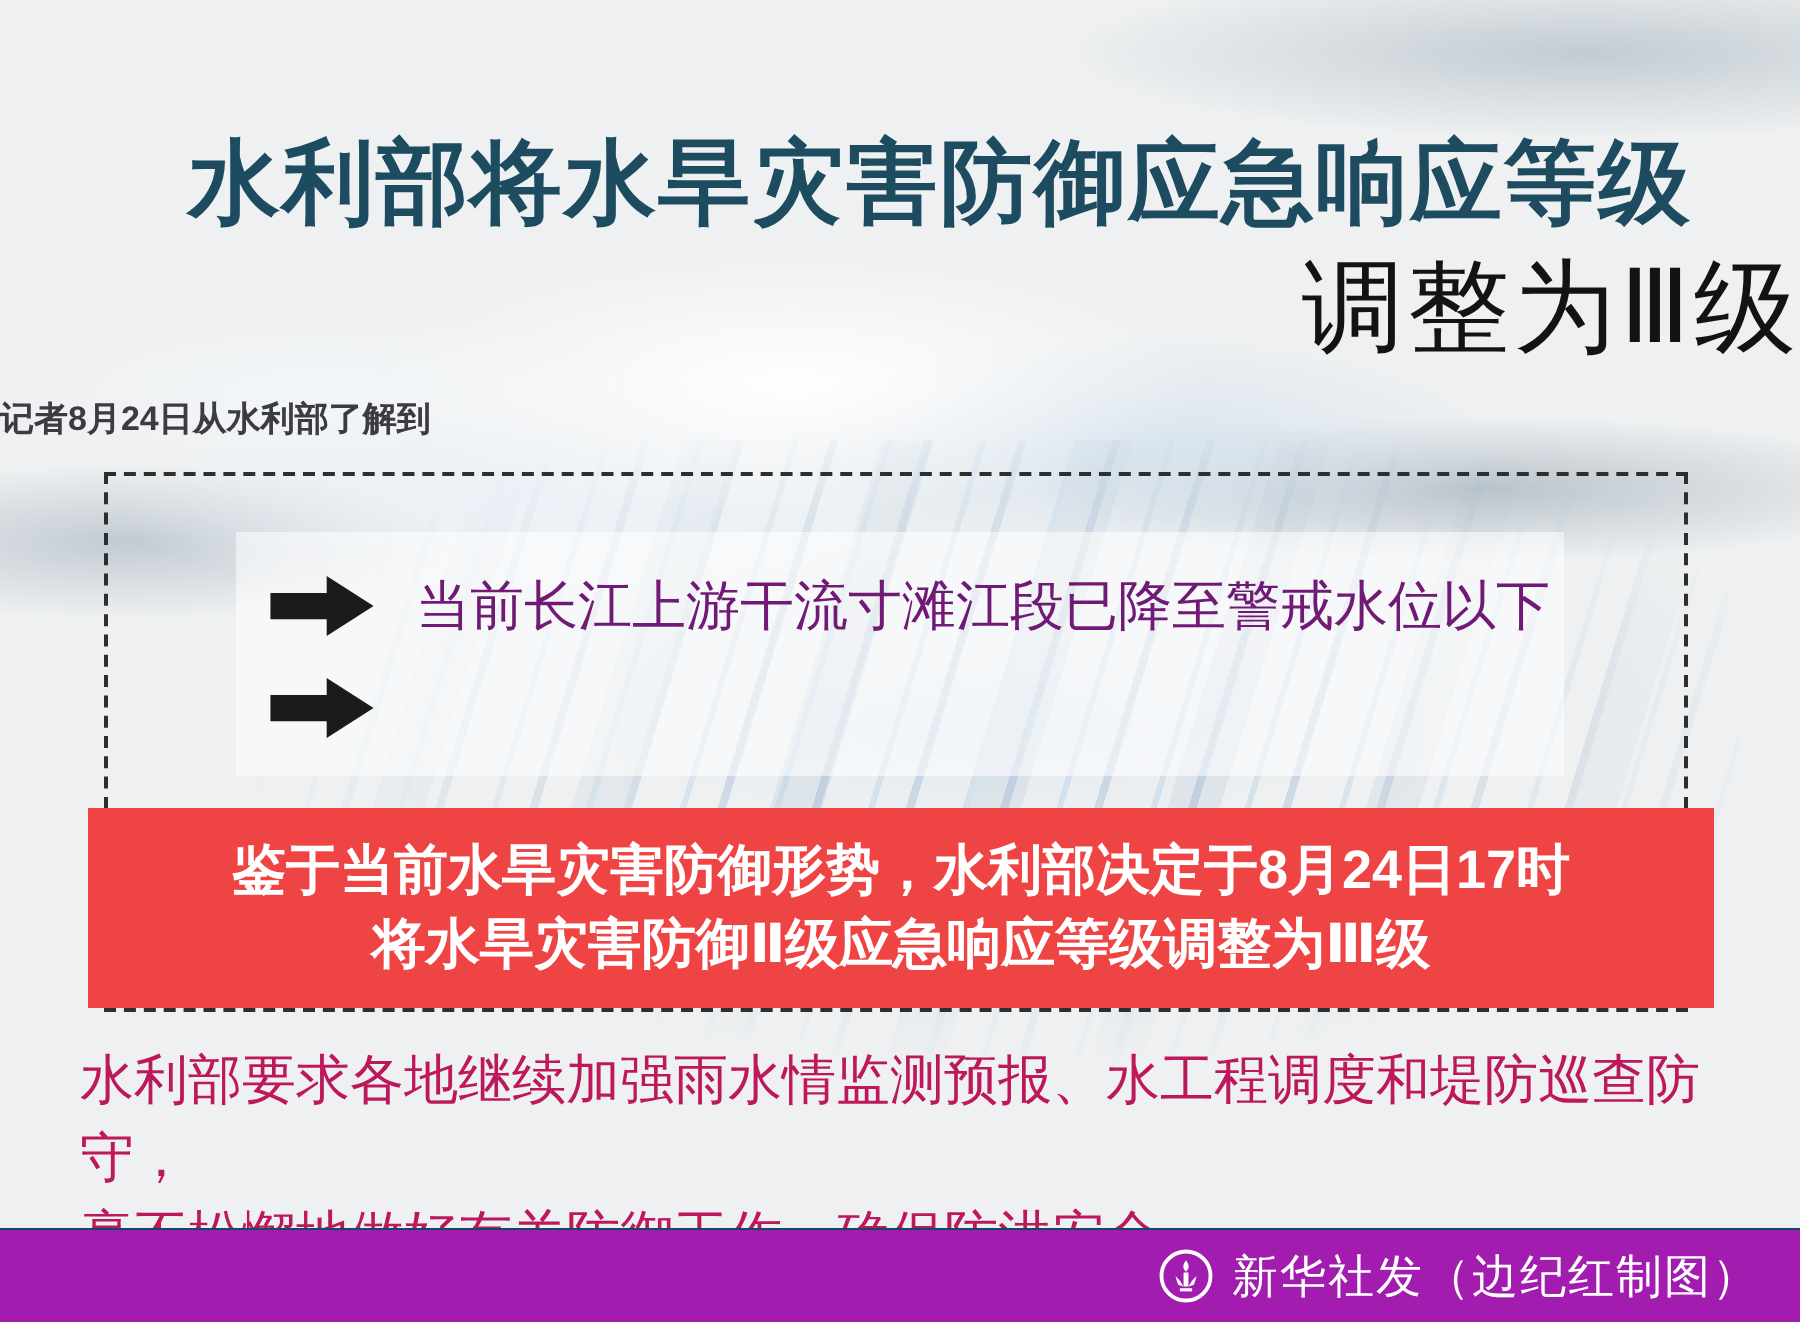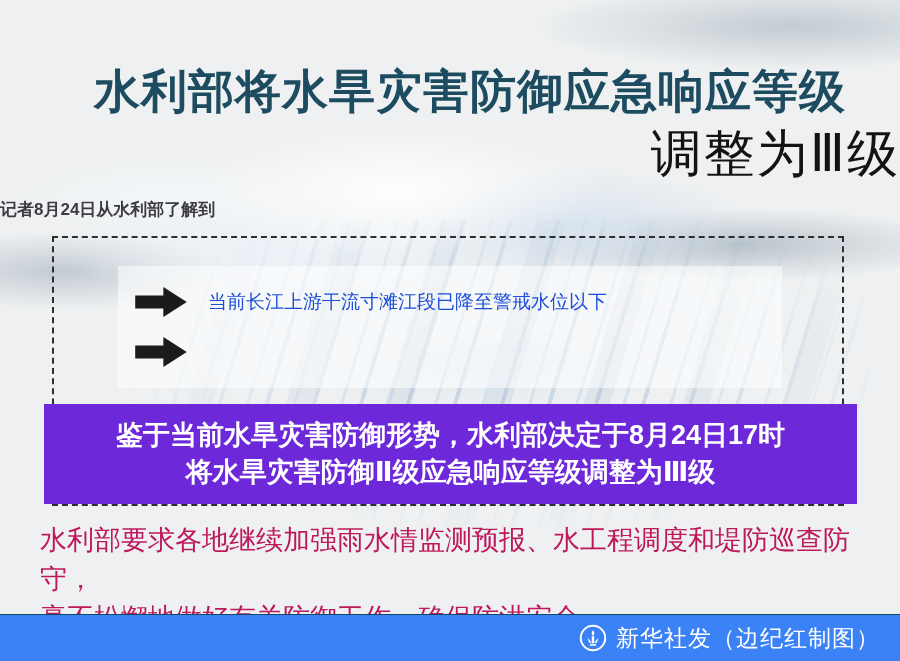--- a/index.html
+++ b/index.html
@@ -53,34 +53,34 @@
     border:2px dashed #2e2e2e;
   }
   .bullet-panel{
     position:absolute;left:118px;top:266px;width:664px;height:122px;
     background:rgba(255,255,255,0.55);
     display:flex;flex-direction:column;justify-content:space-evenly;
     padding-left:16px;box-sizing:border-box;
   }
   .bullet-row{display:flex;align-items:center;gap:20px;}
   .arrow{width:54px;height:30px;flex:0 0 auto;}
-  .bullet-text{font-size:19px;color:#1d4ed8;white-space:nowrap;}
+  .bullet-text{font-size:27px;color:#701a75;white-space:nowrap;}
   .banner{
     position:absolute;left:44px;top:404px;width:813px;height:100px;
-    background:#6d28d9;color:#ffffff;
+    background:#ef4444;color:#ffffff;
     display:flex;flex-direction:column;justify-content:center;align-items:center;
     font-weight:bold;font-size:27px;line-height:37px;text-align:center;
   }
   .paragraph{
     position:absolute;left:40px;top:521px;width:842px;
     font-size:27px;color:#be185d;line-height:39px;
   }
   .footer{
     position:absolute;left:0;top:614px;width:900px;height:47px;
-    background:#3b82f6;border-top:1px solid #0e4a60;
+    background:#a21caf;border-top:1px solid #0e4a60;
     display:flex;align-items:center;justify-content:flex-end;
     padding-right:20px;box-sizing:border-box;gap:9px;
   }
   .emblem{width:28px;height:28px;flex:0 0 auto;}
   .credit{color:#ffffff;font-size:23px;letter-spacing:1px;}
 </style>
 </head>
 <body>
 
 <div class="poster">

